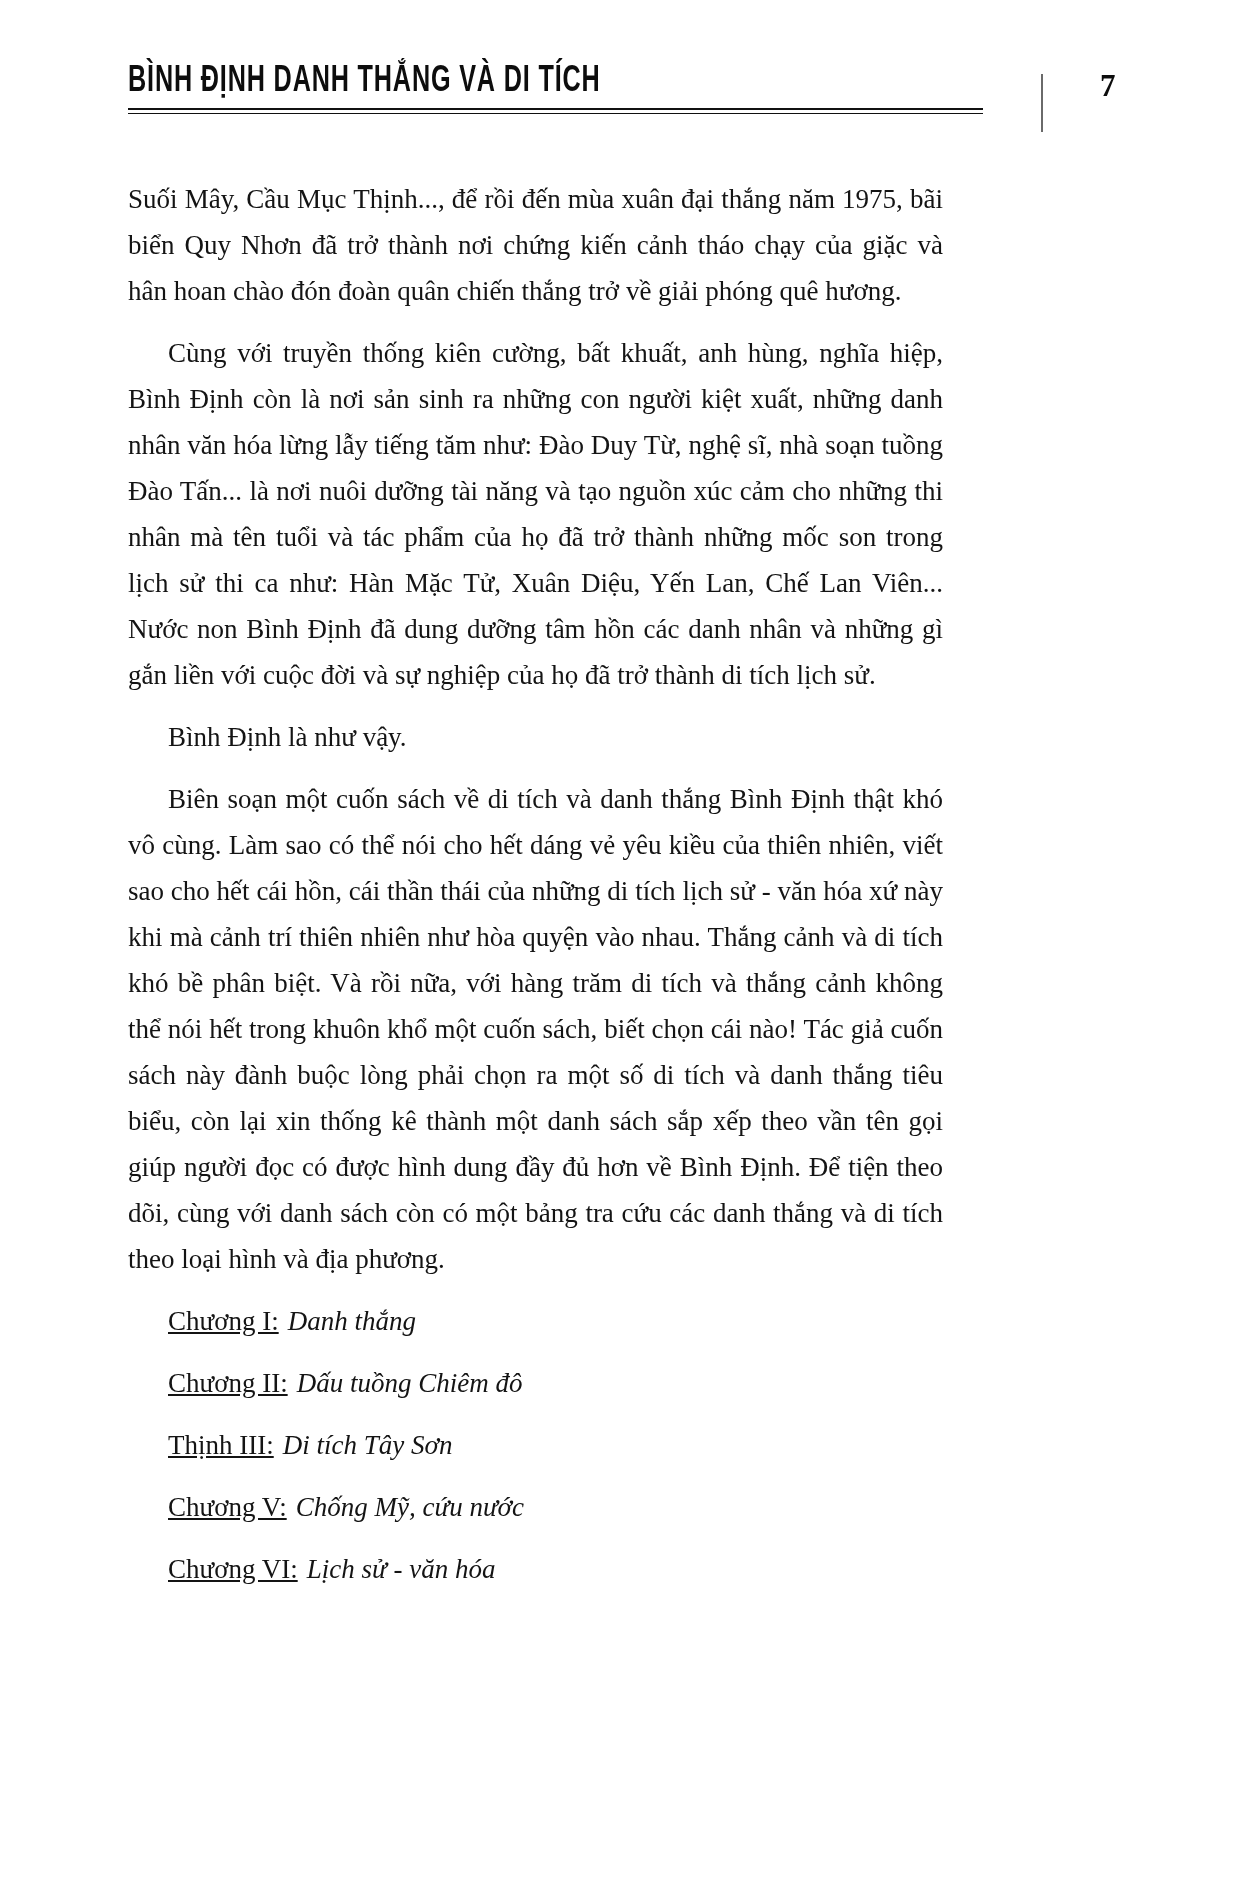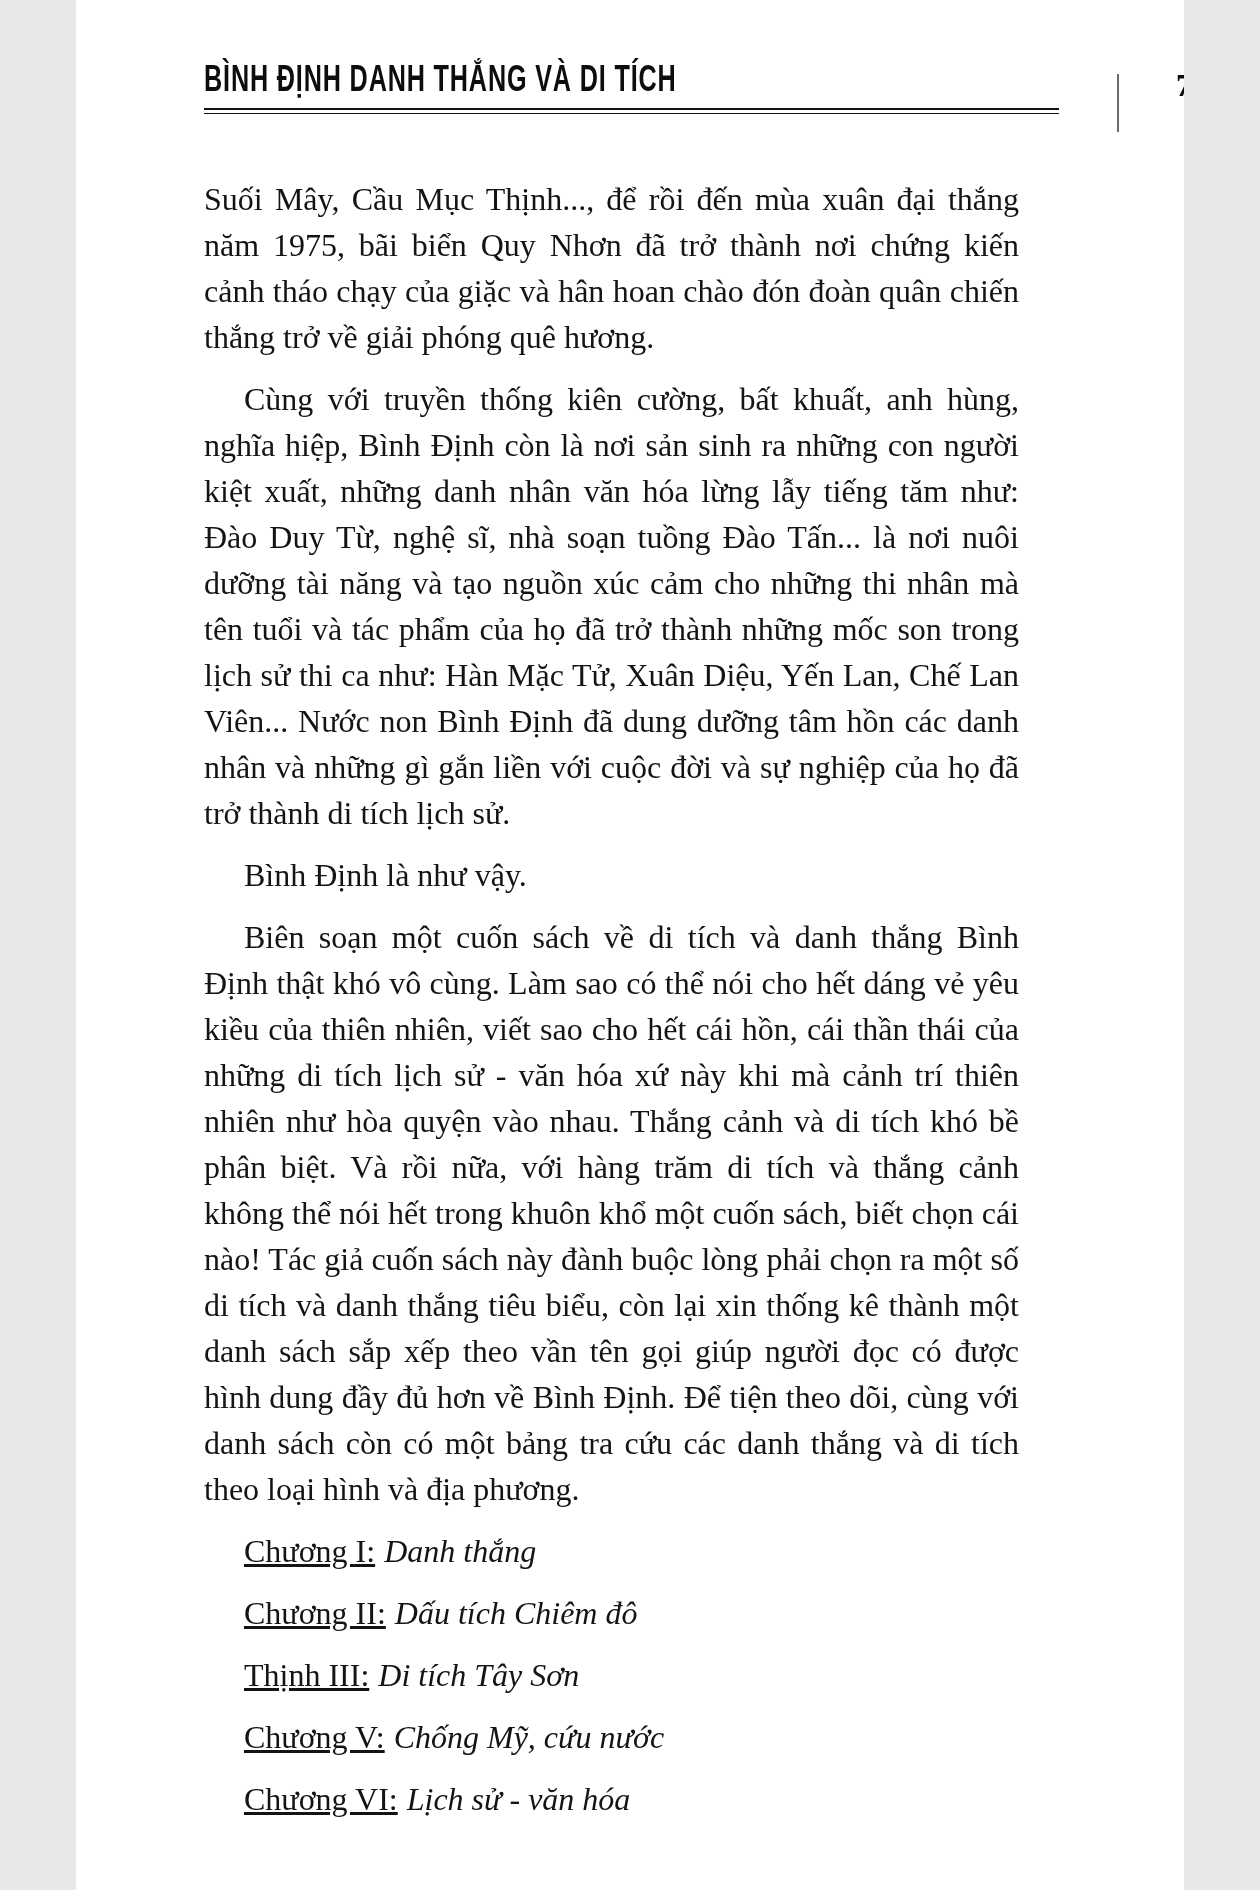--- a/index.html
+++ b/index.html
@@ -1,18 +1,18 @@
 <!DOCTYPE html>
 <html><head>
 <meta charset="utf-8">
 <style>
   html, body { margin: 0; padding: 0; background: #e8e8e8; }
   .page {
     position: relative;
-    width: 1108px;
+    width: 1260px;
     height: 1890px;
     margin: 0 auto;
     background: #ffffff;
     color: #141414;
     font-family: "Liberation Serif", serif;
     overflow: hidden;
   }
 
   
   .running-header {
@@ -59,21 +59,21 @@
     font-size: 31px;
     color: #0d0d0d;
   }
 
   
   .content {
     position: absolute;
     left: 128px;
     top: 176px;
     width: 815px;
-    font-size: 32px;
+    font-size: 27px;
     line-height: 46px;
     text-align: justify;
   }
   .content p {
     margin: 0 0 16px 0;
     text-indent: 40px;
   }
   .content p.no-indent { text-indent: 0; }
 
   .chapter-list { margin-top: 6px; }
@@ -107,21 +107,21 @@
     <p>Bình Định là như vậy.</p>
 
     <p>Biên soạn một cuốn sách về di tích và danh thắng Bình Định thật khó vô cùng. Làm sao có thể nói cho hết dáng vẻ yêu kiều của thiên nhiên, viết sao cho hết cái hồn, cái thần thái của những di tích lịch sử - văn hóa xứ này khi mà cảnh trí thiên nhiên như hòa quyện vào nhau. Thắng cảnh và di tích khó bề phân biệt. Và rồi nữa, với hàng trăm di tích và thắng cảnh không thể nói hết trong khuôn khổ một cuốn sách, biết chọn cái nào! Tác giả cuốn sách này đành buộc lòng phải chọn ra một số di tích và danh thắng tiêu biểu, còn lại xin thống kê thành một danh sách sắp xếp theo vần tên gọi giúp người đọc có được hình dung đầy đủ hơn về Bình Định. Để tiện theo dõi, cùng với danh sách còn có một bảng tra cứu các danh thắng và di tích theo loại hình và địa phương.</p>
 
 
     <div class="chapter-list">
       <p class="chapter-line">
         <span class="chapter-label">Chương I:</span><span class="chapter-title">Danh thắng</span>
       </p>
       <p class="chapter-line">
-        <span class="chapter-label">Chương II:</span><span class="chapter-title">Dấu tích Chiêm đô</span>
+        <span class="chapter-label">Chương II:</span><span class="chapter-title">Dấu tuồng Chiêm đô</span>
       </p>
       <p class="chapter-line">
         <span class="chapter-label">Thịnh III:</span><span class="chapter-title">Di tích Tây Sơn</span>
       </p>
       <p class="chapter-line">
         <span class="chapter-label">Chương V:</span><span class="chapter-title">Chống Mỹ, cứu nước</span>
       </p>
       <p class="chapter-line">
         <span class="chapter-label">Chương VI:</span><span class="chapter-title">Lịch sử - văn hóa</span>
       </p>

